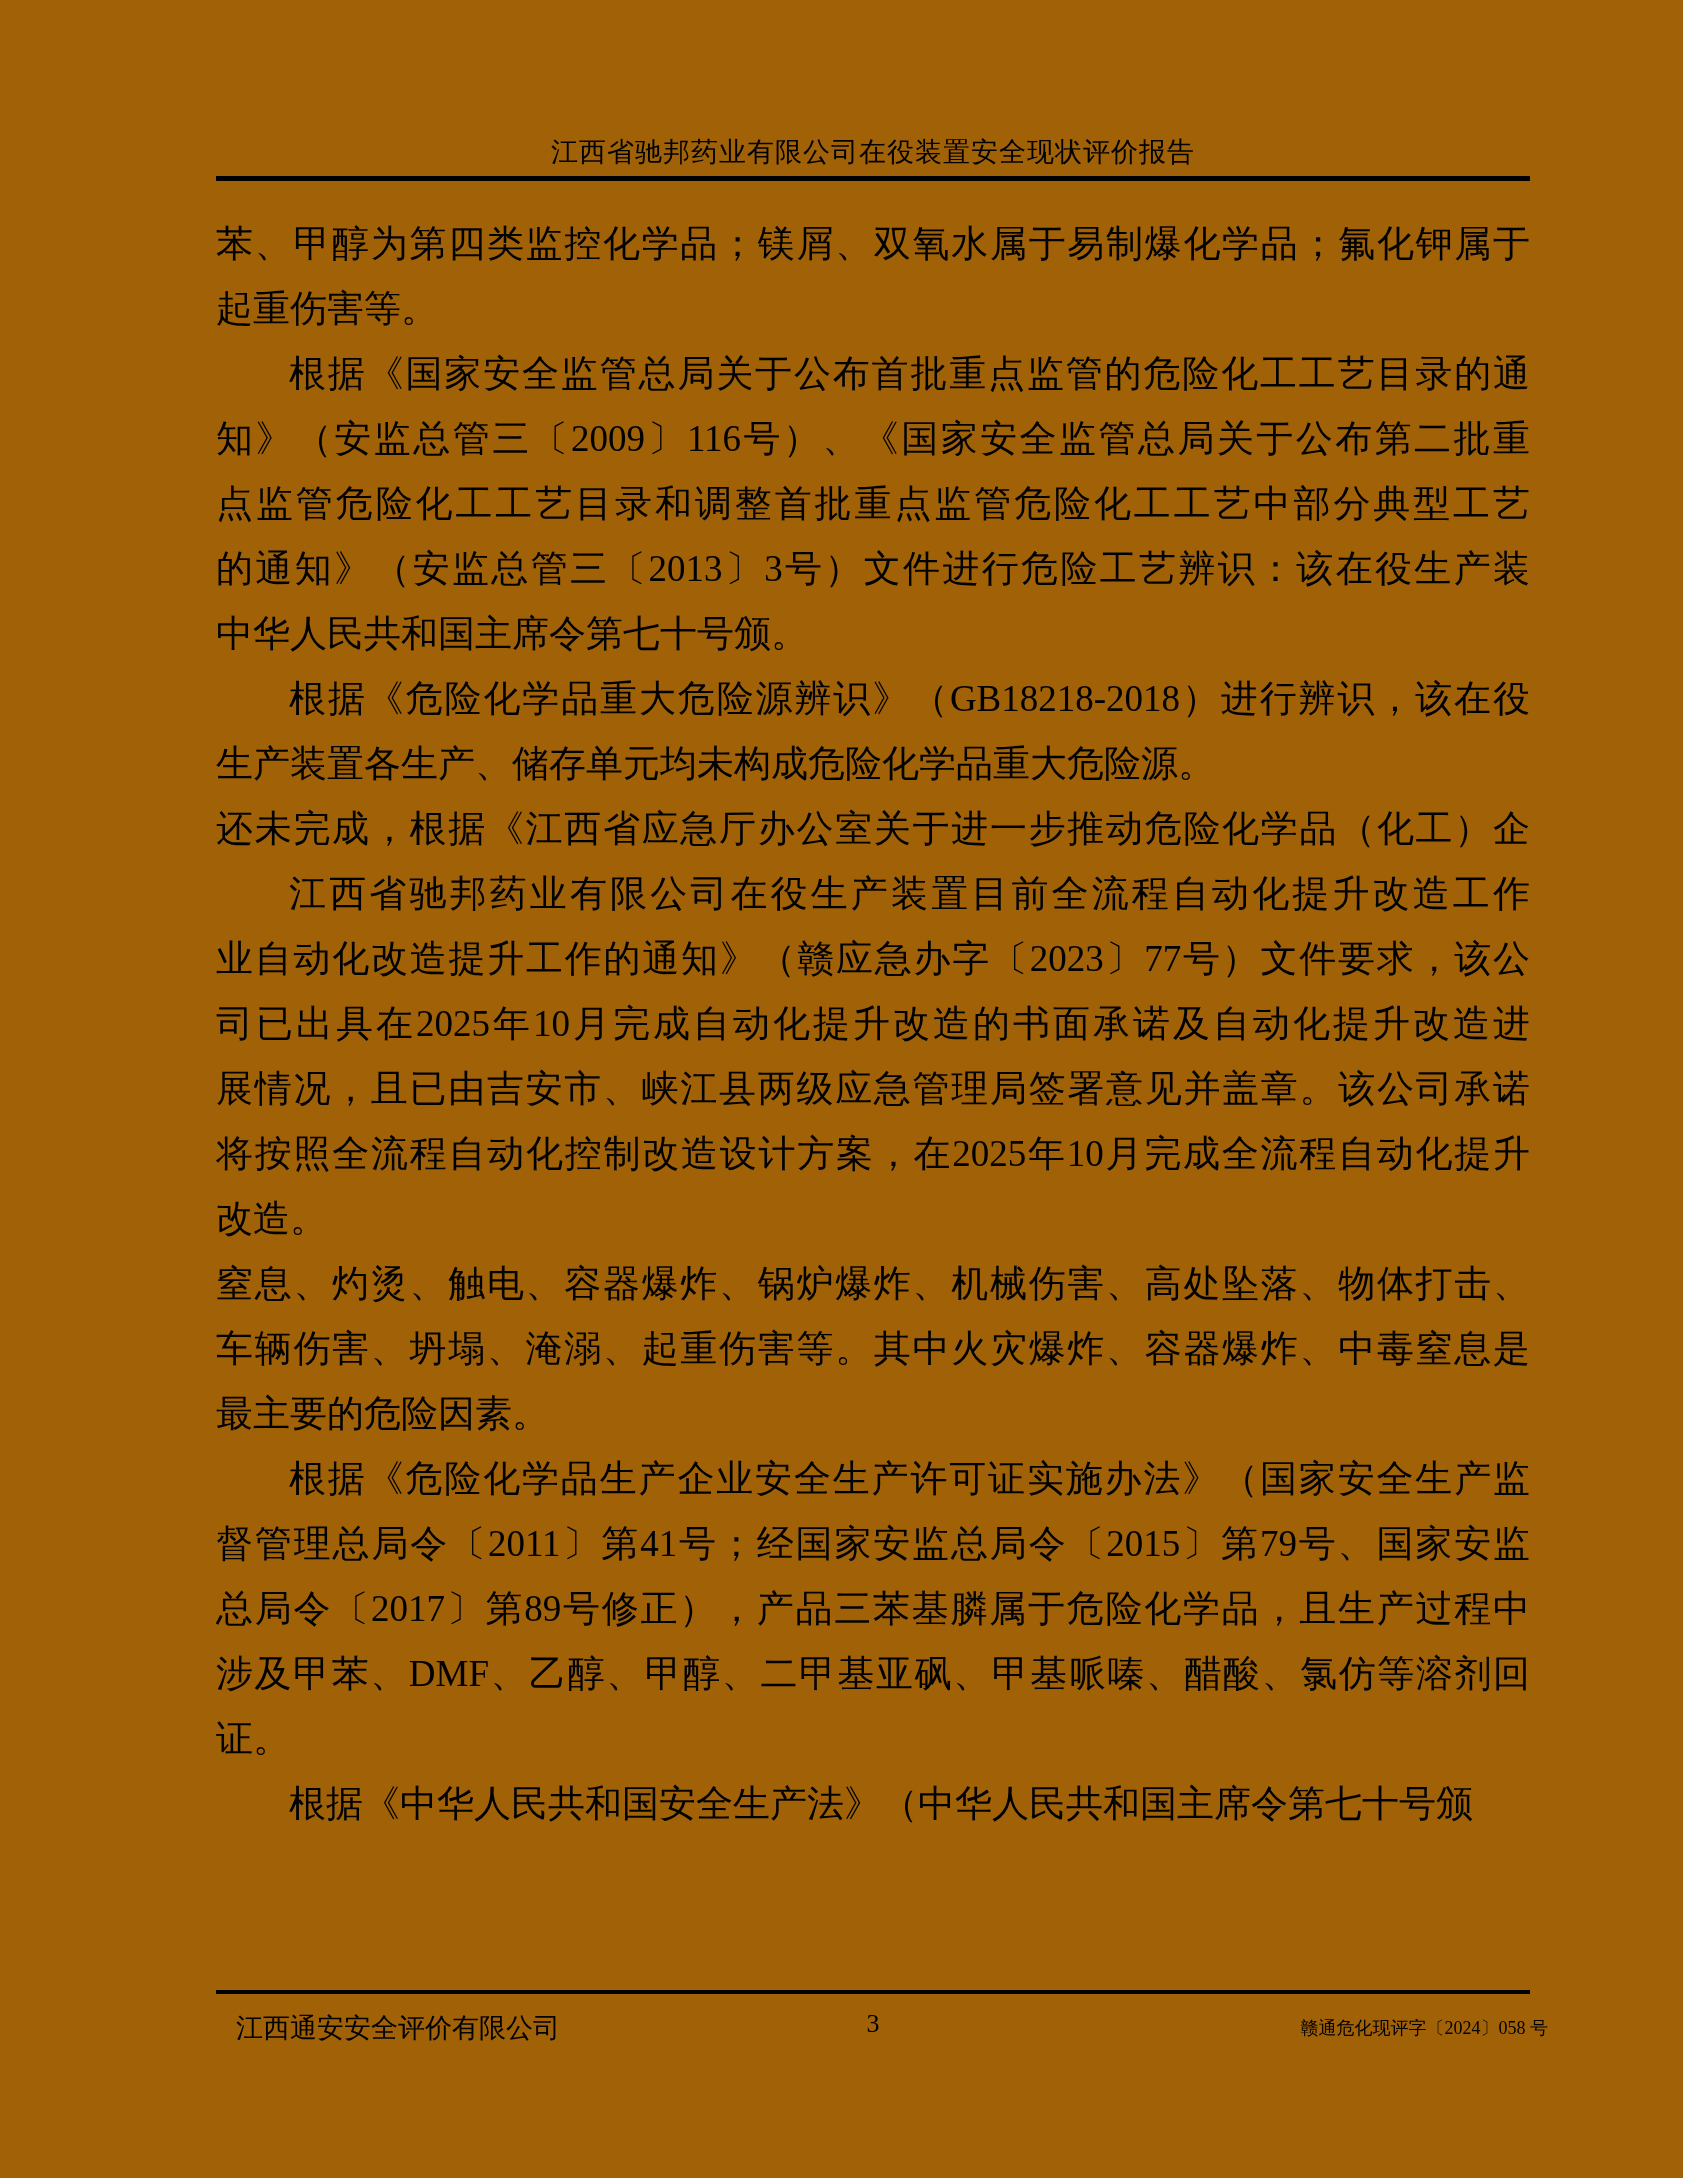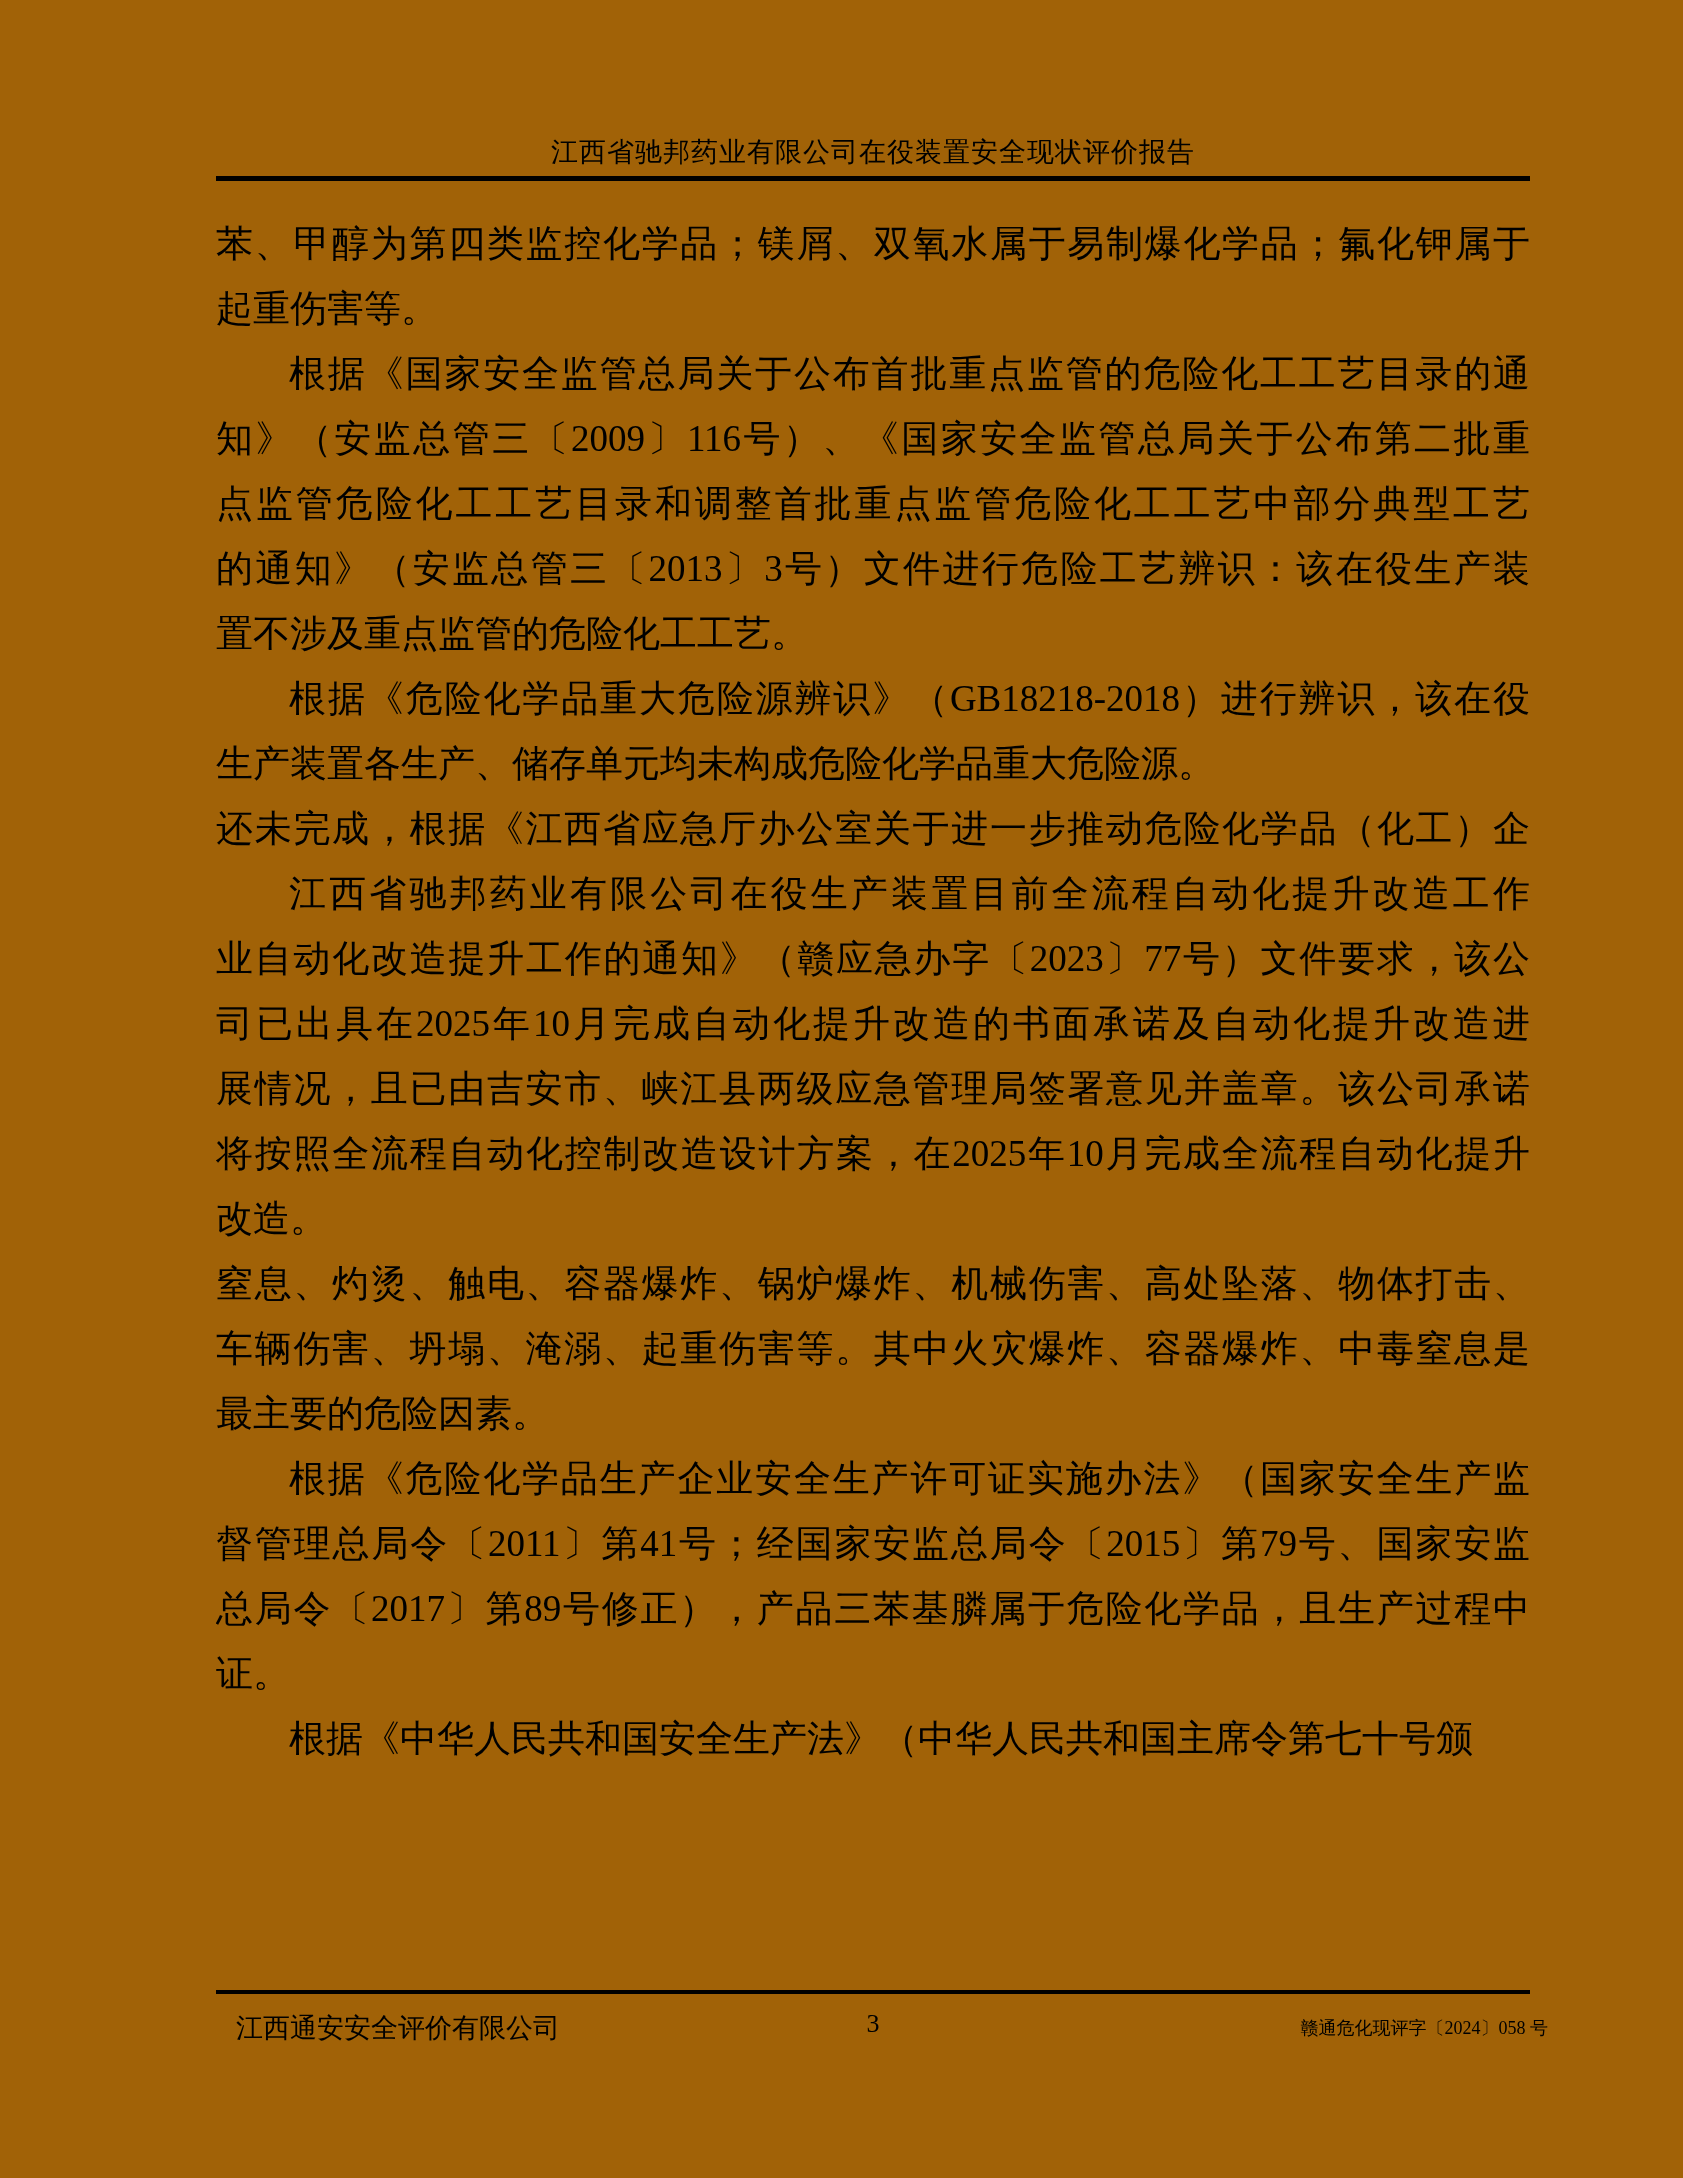--- a/index.html
+++ b/index.html
@@ -113,36 +113,37 @@
   <div class="header-title">江西省驰邦药业有限公司在役装置安全现状评价报告</div>
   <div class="header-rule"></div>
 
   <div class="doc-body">
     <div class="line jf">苯、甲醇为第四类监控化学品；镁屑、双氧水属于易制爆化学品；氟化钾属于</div>
     <div class="line">起重伤害等。</div>
     <div class="line jf indent">根据《国家安全监管总局关于公布首批重点监管的危险化工工艺目录的通</div>
     <div class="line jf">知》（安监总管三〔2009〕116号）、《国家安全监管总局关于公布第二批重</div>
     <div class="line jf">点监管危险化工工艺目录和调整首批重点监管危险化工工艺中部分典型工艺</div>
     <div class="line jf">的通知》（安监总管三〔2013〕3号）文件进行危险工艺辨识：该在役生产装</div>
-    <div class="line">置不涉及重点监管的危险化工工艺。</div>
+    <div class="line">中华人民共和国主席令第七十号颁。</div>
     <div class="line jf indent">根据《危险化学品重大危险源辨识》（GB18218-2018）进行辨识，该在役</div>
     <div class="line">生产装置各生产、储存单元均未构成危险化学品重大危险源。</div>
     <div class="line jf">还未完成，根据《江西省应急厅办公室关于进一步推动危险化学品（化工）企</div>
     <div class="line jf indent">江西省驰邦药业有限公司在役生产装置目前全流程自动化提升改造工作</div>
     <div class="line jf">业自动化改造提升工作的通知》（赣应急办字〔2023〕77号）文件要求，该公</div>
     <div class="line jf">司已出具在2025年10月完成自动化提升改造的书面承诺及自动化提升改造进</div>
     <div class="line jf">展情况，且已由吉安市、峡江县两级应急管理局签署意见并盖章。该公司承诺</div>
     <div class="line jf">将按照全流程自动化控制改造设计方案，在2025年10月完成全流程自动化提升</div>
     <div class="line">改造。</div>
     <div class="line jf">窒息、灼烫、触电、容器爆炸、锅炉爆炸、机械伤害、高处坠落、物体打击、</div>
     <div class="line jf">车辆伤害、坍塌、淹溺、起重伤害等。其中火灾爆炸、容器爆炸、中毒窒息是</div>
     <div class="line">最主要的危险因素。</div>
     <div class="line jf indent">根据《危险化学品生产企业安全生产许可证实施办法》（国家安全生产监</div>
     <div class="line jf">督管理总局令〔2011〕第41号；经国家安监总局令〔2015〕第79号、国家安监</div>
     <div class="line jf">总局令〔2017〕第89号修正），产品三苯基膦属于危险化学品，且生产过程中</div>
+    <div class="line jf">涉及甲苯、DMF、乙醇、甲醇、二甲基亚砜、甲基哌嗪、醋酸、氯仿等溶剂回</div>
     <div class="line">证。</div>
     <div class="line indent">根据《中华人民共和国安全生产法》（中华人民共和国主席令第七十号颁</div>
   </div>
 
   <div class="footer-rule"></div>
   <div class="footer-company">江西通安安全评价有限公司</div>
   <div class="footer-page">3</div>
   <div class="footer-docnum">赣通危化现评字〔2024〕058 号</div>
 
 </div>

